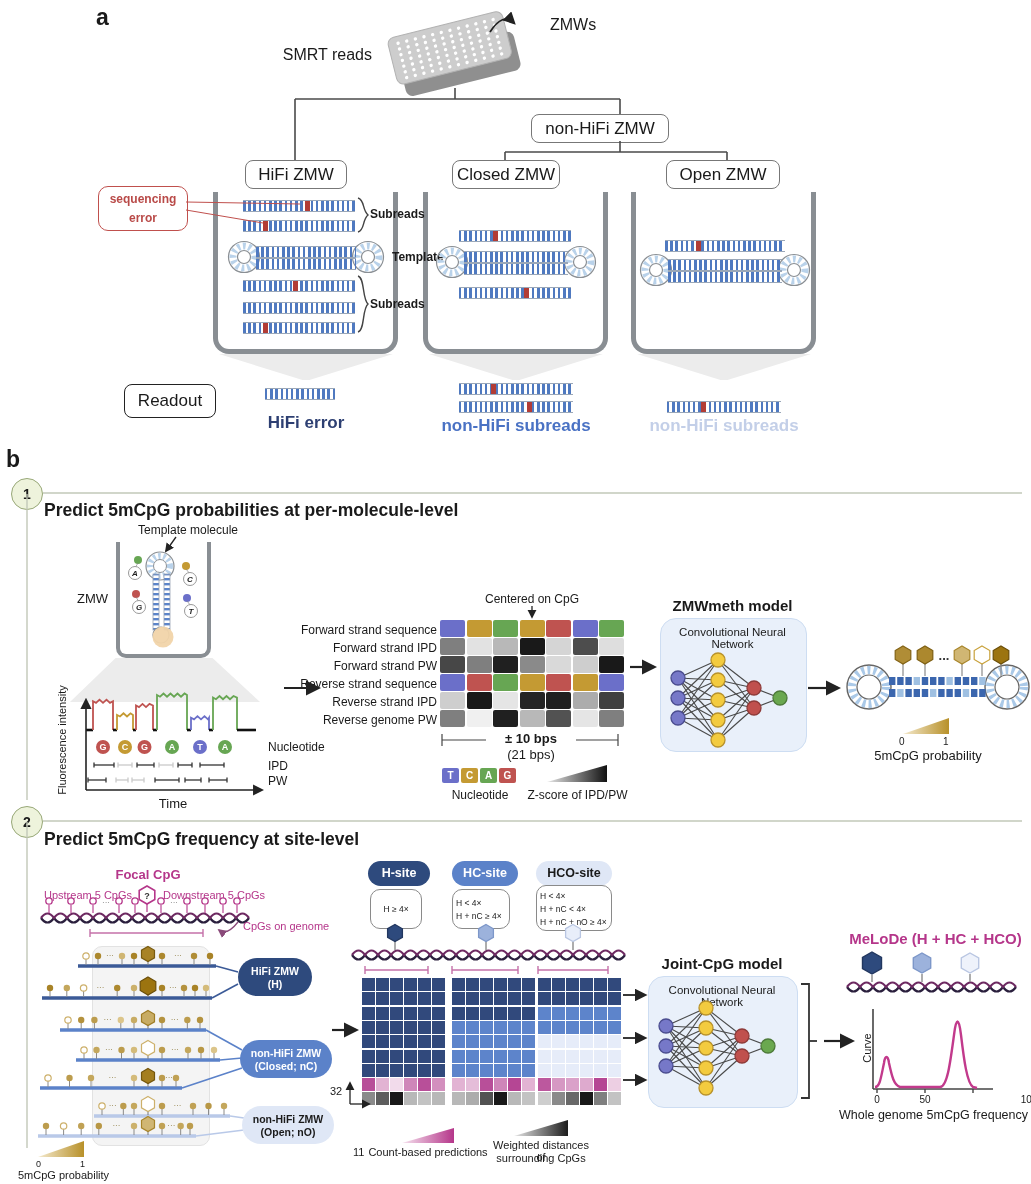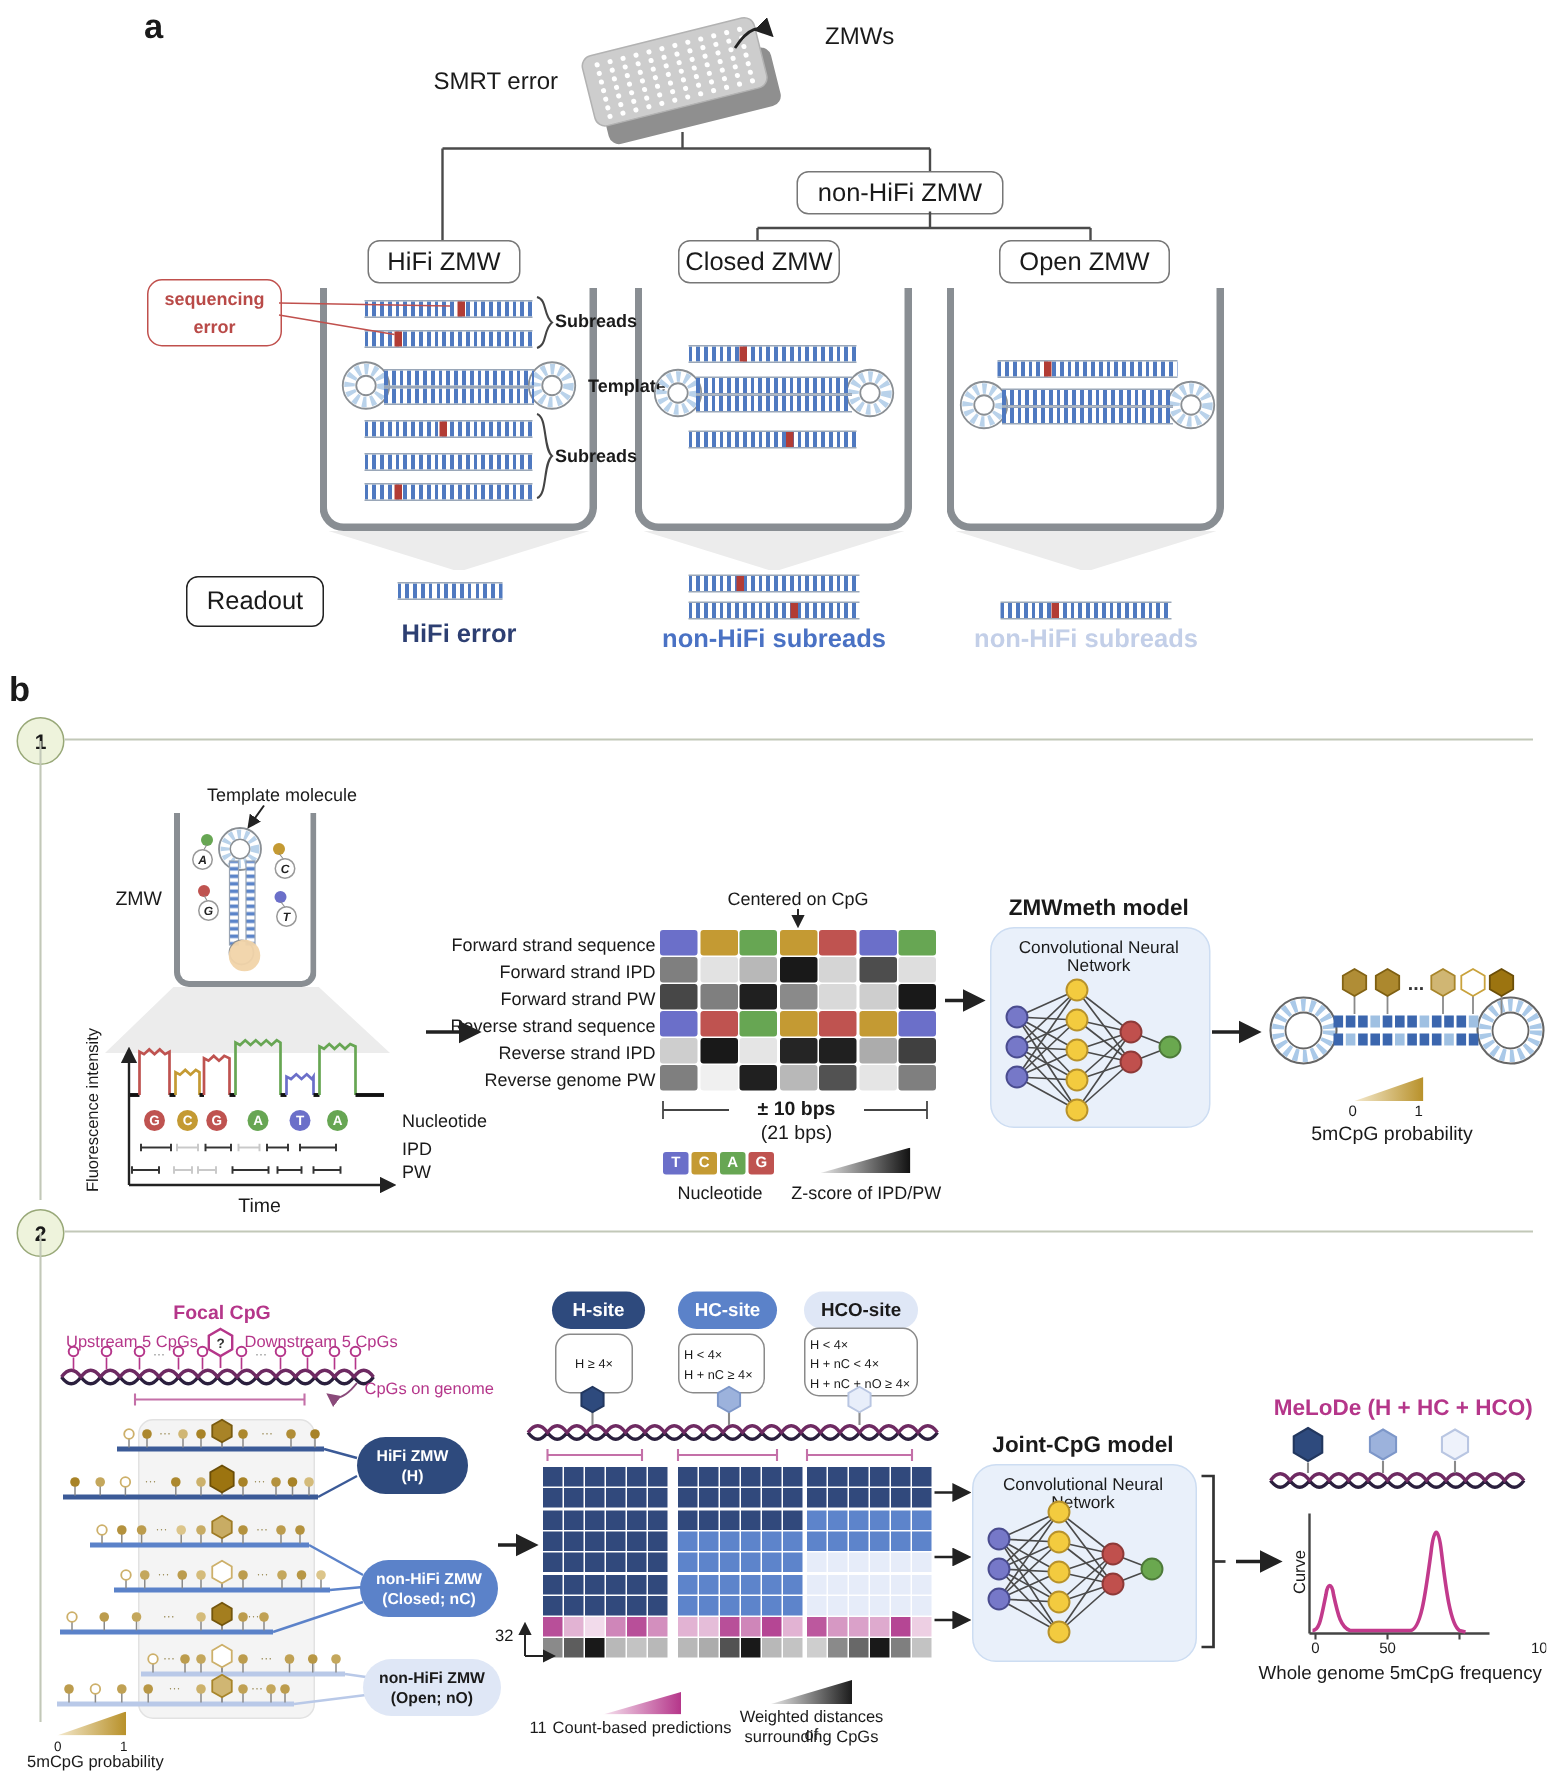--- a/index.html
+++ b/index.html
@@ -120,21 +120,21 @@
         <circle cx="113" cy="62.400000000000006" r="1.7" fill="#fff"></circle>
         <circle cx="121.9" cy="27" r="1.7" fill="#fff"></circle>
         <circle cx="121.9" cy="32.9" r="1.7" fill="#fff"></circle>
         <circle cx="121.9" cy="38.8" r="1.7" fill="#fff"></circle>
         <circle cx="121.9" cy="44.7" r="1.7" fill="#fff"></circle>
         <circle cx="121.9" cy="50.6" r="1.7" fill="#fff"></circle>
         <circle cx="121.9" cy="56.5" r="1.7" fill="#fff"></circle>
         <circle cx="121.9" cy="62.400000000000006" r="1.7" fill="#fff"></circle>
       </g>
     </svg>
-  <div class="abs rt" style="left:262px;top:46px;width:110px;font-size:16px;">SMRT error</div>
+  <div class="abs rt" style="left:262px;top:46px;width:110px;font-size:16px;">SMRT reads</div>
   <div class="abs" style="left:518px;top:16px;font-size:16px;margin-left:32px;">ZMWs</div>
 
   <div class="abs boxlab" style="left:531px;top:114px;width:136px;height:27px;">non-HiFi ZMW</div>
   <div class="abs boxlab" style="left:245px;top:160px;width:100px;height:27px;">HiFi ZMW</div>
   <div class="abs boxlab" style="left:452px;top:160px;width:106px;height:27px;">Closed ZMW</div>
   <div class="abs boxlab" style="left:666px;top:160px;width:112px;height:27px;">Open ZMW</div>
 
   <div class="abs ctr" style="left:98px;top:186px;width:88px;height:40px;border:1.5px solid #c0504d;border-radius:10px;color:#b94a48;font-weight:700;font-size:12px;line-height:1.6;padding-top:3px;">
     <div>sequencing</div>
     <div>error</div>
@@ -153,20 +153,21 @@
 
   <div class="abs ctr" style="left:124px;top:384px;width:90px;height:32px;border:1.8px solid #222;border-radius:8px;font-size:17px;line-height:32px;">Readout</div>
 
   <div class="abs ctr b" style="left:231px;top:413px;width:150px;font-size:17px;color:#2d3f72;">HiFi error</div>
   <div class="abs ctr b" style="left:436px;top:416px;width:160px;font-size:17px;color:#4a72c4;">non-HiFi subreads</div>
   <div class="abs ctr b" style="left:644px;top:416px;width:160px;font-size:17px;color:#c3cfe8;">non-HiFi subreads</div>
 
   <div class="abs panel-label" style="left:6px;top:446px;">b</div>
 
   <div class="abs stepbadge" style="left:11px;top:478px;">1</div>
+  <div class="abs sectitle" style="left:44px;top:500px;">Predict 5mCpG probabilities at per-molecule-level</div>
 
   <div class="abs ctr" style="left:118px;top:523px;width:140px;font-size:12px;">Template molecule</div>
   <div class="abs rt" style="left:62px;top:591px;width:46px;font-size:13px;">ZMW</div>
   <div class="abs well" style="left:116px;top:542px;width:87px;height:112px;border-width:4.5px;border-radius:0 0 10px 10px;"></div>
   <svg id="hairpin-svg" style="left:116px;top:542px;" width="96" height="118">
       <defs>
         <pattern id="vstr" width="6" height="5" patternUnits="userSpaceOnUse">
           <rect width="6" height="5" fill="#fff"></rect>
           <rect y="1" width="6" height="2.4" fill="#5b84c9"></rect>
         </pattern>
@@ -415,20 +416,21 @@
       <polygon points="137.0,6.0 144.8,10.5 144.8,19.5 137.0,24.0 129.2,19.5 129.2,10.5" fill="#fff" stroke="#c9a23c" stroke-width="1.2"></polygon>
       <line x1="156" y1="22" x2="156" y2="36" stroke="#8a8a8a" stroke-width="1.2"></line>
       <polygon points="156.0,6.0 163.8,10.5 163.8,19.5 156.0,24.0 148.2,19.5 148.2,10.5" fill="rgb(156,116,16)" stroke="rgb(107,78,8)" stroke-width="1.2"></polygon>
     </svg>
   <div class="abs tri" style="left:903px;top:718px;width:46px;height:16px;background:linear-gradient(90deg,#f4e9cd,#b8912a);"></div>
   <div class="abs" style="left:899px;top:736px;font-size:10px;">0</div>
   <div class="abs" style="left:943px;top:736px;font-size:10px;">1</div>
   <div class="abs ctr" style="left:853px;top:748px;width:150px;font-size:13px;">5mCpG probability</div>
 
   <div class="abs stepbadge" style="left:11px;top:806px;">2</div>
+  <div class="abs sectitle" style="left:44px;top:829px;">Predict 5mCpG frequency at site-level</div>
 
   <div class="abs ctr b" style="left:98px;top:867px;width:100px;font-size:13px;color:#b5368a;">Focal CpG</div>
   <div class="abs" style="left:44px;top:889px;font-size:11px;color:#b5368a;">Upstream 5 CpGs</div>
   <div class="abs" style="left:163px;top:889px;font-size:11px;color:#b5368a;">Downstream 5 CpGs</div>
   <svg id="genome-svg" style="left:35px;top:885px;" width="230" height="55">
       <path d="M6 33 q 6.5 9 13 0 q 6.5 9 13 0 q 6.5 9 13 0 q 6.5 9 13 0 q 6.5 9 13 0 q 6.5 9 13 0 q 6.5 9 13 0 q 6.5 9 13 0 q 6.5 9 13 0 q 6.5 9 13 0 q 6.5 9 13 0 q 6.5 9 13 0 q 6.5 9 13 0 q 6.5 9 13 0 q 6.5 9 13 0 q 6.5 9 13 0" stroke="#2a1f3d" stroke-width="2.2" fill="none"></path>
       <path d="M6 33 q 6.5 -9 13 0 q 6.5 -9 13 0 q 6.5 -9 13 0 q 6.5 -9 13 0 q 6.5 -9 13 0 q 6.5 -9 13 0 q 6.5 -9 13 0 q 6.5 -9 13 0 q 6.5 -9 13 0 q 6.5 -9 13 0 q 6.5 -9 13 0 q 6.5 -9 13 0 q 6.5 -9 13 0 q 6.5 -9 13 0 q 6.5 -9 13 0 q 6.5 -9 13 0" stroke="#6e2a62" stroke-width="2.2" fill="none"></path>
       <line x1="14" y1="20" x2="14" y2="28" stroke="#b5368a" stroke-width="1.1"></line>
       <circle cx="14" cy="16" r="3.2" fill="#fff" stroke="#b5368a" stroke-width="1.3"></circle>
       <line x1="36" y1="20" x2="36" y2="28" stroke="#b5368a" stroke-width="1.1"></line>

